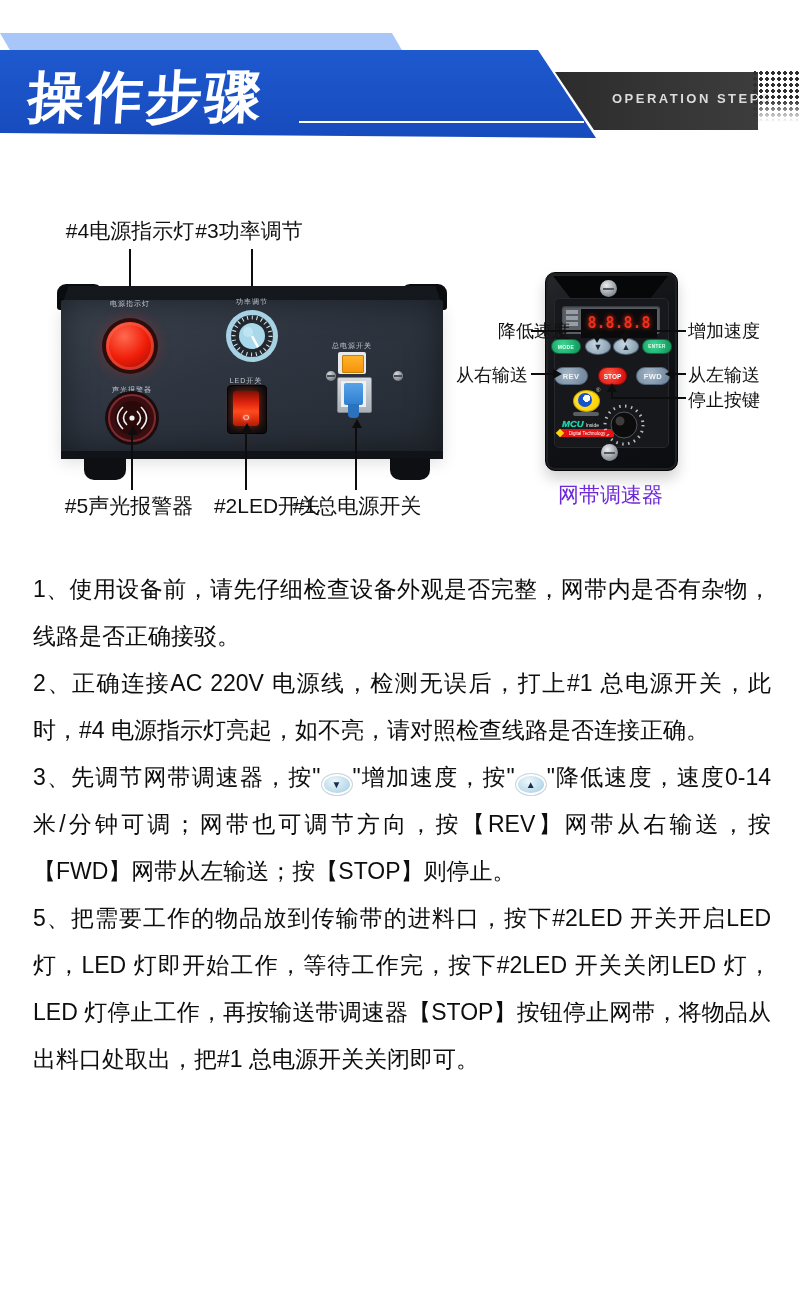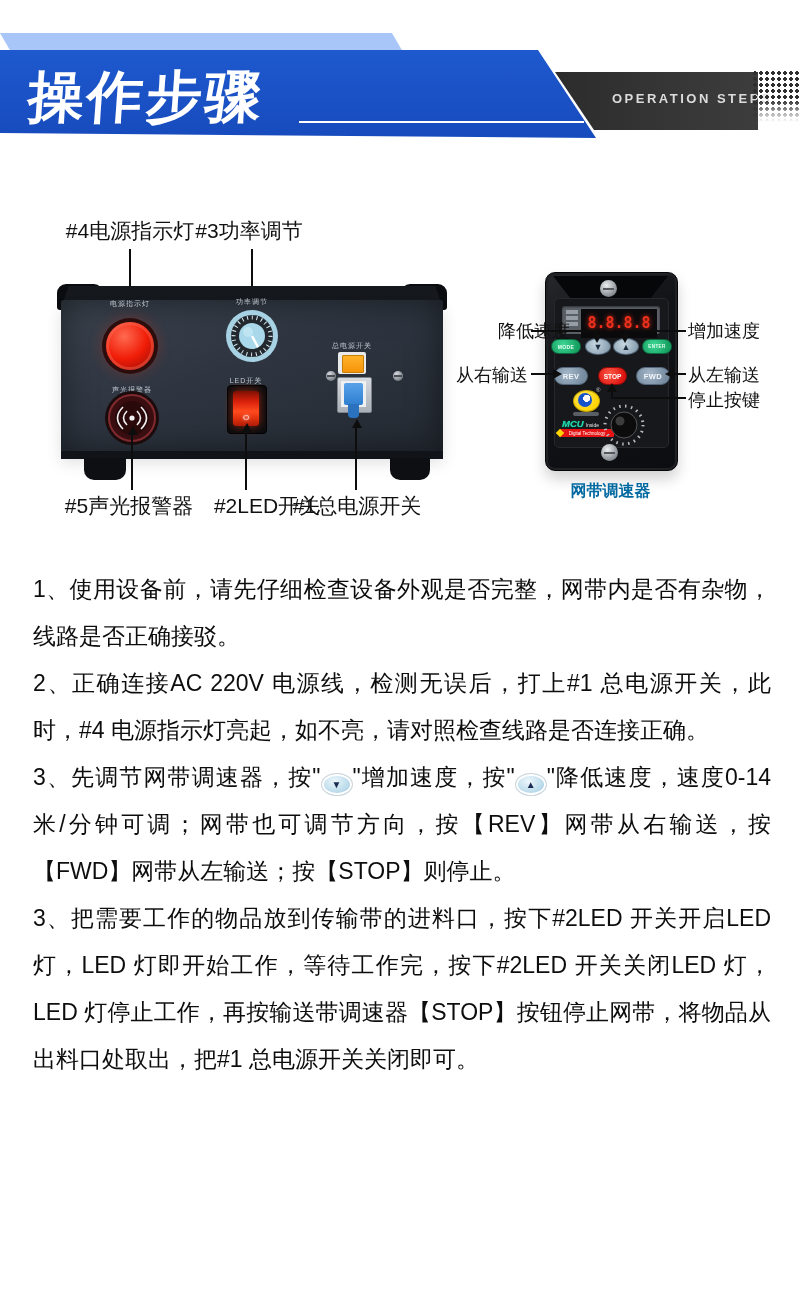--- a/index.html
+++ b/index.html
@@ -104,21 +104,21 @@
   .logo-ball{left:578px;top:393px;width:14px;height:14px;border-radius:50%;
        background:radial-gradient(circle at 62% 38%,#ffffff 0 28%,#1553cc 30%);}
   .reg{left:596px;top:387px;font-size:6px;color:#cfcfcf;}
   .brand-smudge{left:573px;top:412px;width:26px;height:3.5px;border-radius:2px;background:#787d84;opacity:.7;}
   .mcu-line{left:562px;top:418px;width:54px;height:10px;display:flex;align-items:baseline;gap:2px;}
   .mcu-word{font-size:9.5px;font-weight:bold;font-style:italic;color:#25d3b0;text-shadow:0 0 1px #0b7;}
   .mcu-inside{font-size:5px;color:#e8e8e8;}
   .red-strip{left:560px;top:429px;width:54px;height:8px;background:#e51313;border-radius:1px;
        display:flex;align-items:center;justify-content:center;font-size:4.5px;color:#fff;white-space:nowrap;}
   .yellow-diamond{left:557px;top:430px;width:6px;height:6px;background:#ffd400;transform:rotate(45deg);}
-  .ctl-caption{left:545px;top:481px;width:131px;text-align:center;font-size:16px;color:#0369a1;font-weight:bold;}
+  .ctl-caption{left:545px;top:481px;width:131px;text-align:center;font-size:21px;color:#6d28d9;}
   .ctl-label{font-size:18px;color:#111;white-space:nowrap;}
   .ctl-label.r{text-align:right;width:80px;}
 
   
   .steps{left:33px;top:566px;width:738px;font-size:23px;line-height:47px;color:#0d0d0d;
        text-align:justify;}
   .steps p{margin:0;}
   .inline-btn{display:inline-flex;width:30px;height:21px;border-radius:50%;align-items:center;justify-content:center;
        background:radial-gradient(ellipse at 42% 35%,#eef7fb,#bcdcec 55%,#93bcd3);
        border:1px solid #cdd6db;box-shadow:inset 0 0 0 2px #fff;
@@ -271,16 +271,16 @@
 
   <div class="abs ctl-label" style="left:688px;top:388px;">停止按键</div>
   <div class="abs arr arr-up" style="left:607px;top:383px;"></div>
   <div class="abs vln" style="left:611px;top:392px;height:6px;"></div>
   <div class="abs hln" style="left:611px;top:397px;width:75px;"></div>
 
   <div class="abs steps">
     <p>1、使用设备前，请先仔细检查设备外观是否完整，网带内是否有杂物，线路是否正确接驳。</p>
     <p>2、正确连接AC 220V 电源线，检测无误后，打上#1 总电源开关，此时，#4 电源指示灯亮起，如不亮，请对照检查线路是否连接正确。</p>
     <p><span>3、先调节网带调速器，按"</span><span class="inline-btn">▼</span><span>"增加速度，按"</span><span class="inline-btn">▲</span><span>"降低速度，速度0-14 米/分钟可调；网带也可调节方向，按【REV】网带从右输送，按【FWD】网带从左输送；按【STOP】则停止。</span></p>
-    <p>3、把需要工作的物品放到传输带的进料口，按下#2LED 开关开启LED 灯，LED 灯即开始工作，等待工作完，按下#2LED 开关关闭LED 灯，LED 灯停止工作，再按输送带调速器【STOP】按钮停止网带，将物品从出料口处取出，把#1 总电源开关关闭即可。</p>
+    <p>5、把需要工作的物品放到传输带的进料口，按下#2LED 开关开启LED 灯，LED 灯即开始工作，等待工作完，按下#2LED 开关关闭LED 灯，LED 灯停止工作，再按输送带调速器【STOP】按钮停止网带，将物品从出料口处取出，把#1 总电源开关关闭即可。</p>
   </div>
 
 </div>
 
 </body></html>

